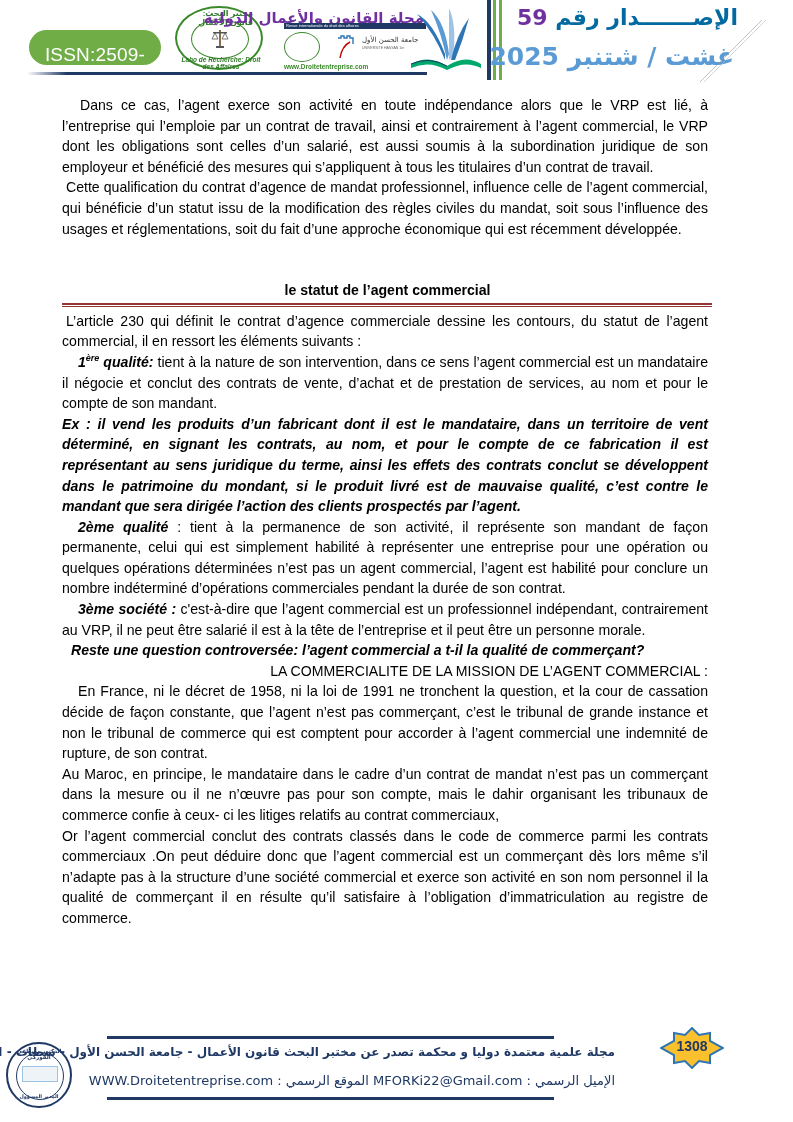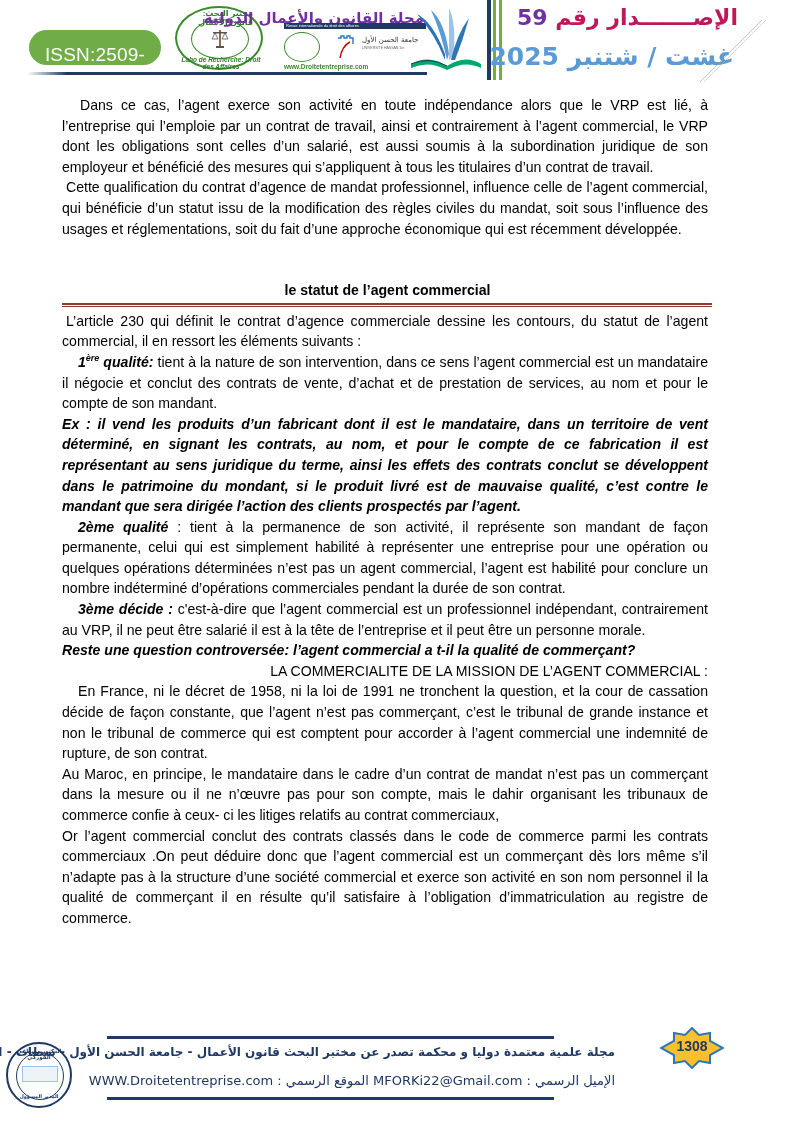--- a/index.html
+++ b/index.html
@@ -22,21 +22,21 @@
   .uh-text { position: absolute; left: 82px; top: 30px; font-size: 7px; color: #333; direction: rtl; white-space: nowrap; font-family: "DejaVu Sans", sans-serif; }
   .uh-sub { position: absolute; left: 82px; top: 40px; font-size: 3.5px; color: #666; white-space: nowrap; }
   .journal-url { position: absolute; left: 4px; top: 57px; font-size: 6.5px; color: #3a8a2a; font-weight: bold; white-space: nowrap; }
   .book-logo { position: absolute; left: 405px; top: 4px; width: 78px; height: 68px; }
 
   .vbar1 { position: absolute; left: 487px; top: 0; width: 4px; height: 80px; background: #1f3864; }
   .vbar2 { position: absolute; left: 493px; top: 0; width: 3px; height: 80px; background: #70ad47; }
   .vbar3 { position: absolute; left: 499px; top: 0; width: 3px; height: 80px; background: #70ad47; }
 
   .issue-line { position: absolute; left: 518px; top: 5px; width: 220px; font-size: 22px; font-weight: bold; white-space: nowrap; direction: rtl; text-align: right; font-family: "DejaVu Sans", sans-serif; }
-  .issue-line .lbl { color: #be185d; }
+  .issue-line .lbl { color: #0369a1; }
   .issue-line .num { color: #7030a0; }
   .date-line { position: absolute; left: 512px; top: 42px; width: 222px; font-size: 25px; font-weight: bold; color: #5b9bd5; white-space: nowrap; direction: rtl; text-align: right; font-family: "DejaVu Sans", sans-serif; }
   .diag { position: absolute; left: 700px; top: 20px; width: 100px; height: 62px; }
 
   .header-rule { position: absolute; left: 27px; top: 72px; width: 400px; height: 3px; background: linear-gradient(to right, #ffffff, #1f3864 10%, #1f3864 100%); }
 
   
   .content { position: absolute; left: 62px; top: 95px; width: 646px; font-family: "Liberation Sans", sans-serif; font-size: 14.1px; line-height: 20.6px; text-align: justify; }
   .content p { margin: 0; }
   .indent1 { text-indent: 18px; }
@@ -131,23 +131,23 @@
   <div class="section-rule"></div>
 
   <p class="indent0">L’article 230 qui définit le contrat d’agence commerciale dessine les contours, du statut de l’agent commercial, il en ressort les éléments suivants :</p>
 
   <p class="lead"><span class="bi">1</span><sup class="bi">ère</sup><span class="bi"> qualité:</span><span> tient à la nature de son intervention, dans ce sens l’agent commercial est un mandataire il négocie et conclut des contrats de vente, d’achat et de prestation de services, au nom et pour le compte de son mandant.</span></p>
 
   <p class="bi">Ex : il vend les produits d’un fabricant dont il est le mandataire,   dans un territoire de vent déterminé, en signant les contrats, au nom, et pour le compte de ce fabrication il est représentant au sens juridique du terme, ainsi les effets des contrats conclut se développent dans le patrimoine du mondant, si le produit livré est de mauvaise  qualité, c’est contre le mandant que sera dirigée l’action des clients prospectés par l’agent.</p>
 
   <p class="lead"><span class="bi">2ème  qualité</span><span> : tient à la permanence de son activité, il représente son mandant de façon permanente, celui qui est simplement habilité à représenter une entreprise pour une opération ou quelques opérations déterminées n’est pas un agent commercial, l’agent est habilité pour conclure un nombre indéterminé d’opérations commerciales pendant la durée de son contrat.</span></p>
 
-  <p class="lead"><span class="bi">3ème   décide :</span><span> c'est-à-dire que l’agent commercial est un professionnel indépendant, contrairement au VRP, il ne peut être salarié il est à la tête de l’entreprise et il peut être un personne morale.</span></p>
+  <p class="lead"><span class="bi">3ème   société :</span><span> c'est-à-dire que l’agent commercial est un professionnel indépendant, contrairement au VRP, il ne peut être salarié il est à la tête de l’entreprise et il peut être un personne morale.</span></p>
 
-  <p class="bi" style="text-align:left;">Reste une question controversée: l’agent commercial a t-il la qualité de commerçant?</p>
+  <p class="bi" style="text-align:left;margin-left:9px;">Reste une question controversée: l’agent commercial a t-il la qualité de commerçant?</p>
   <p style="text-align:right;">LA COMMERCIALITE DE LA MISSION DE L’AGENT COMMERCIAL :</p>
 
   <p class="lead">En France, ni le décret de 1958, ni la loi de 1991 ne tronchent la question, et la cour de cassation décide de façon constante, que l’agent n’est pas commerçant, c’est le tribunal de grande instance et non le tribunal de commerce  qui est comptent pour accorder à l’agent commercial une indemnité de rupture, de son contrat.</p>
   <p>Au Maroc, en principe, le mandataire dans le cadre d’un contrat de mandat n’est pas un commerçant dans la mesure ou il ne n’œuvre pas pour son compte, mais le dahir organisant les tribunaux de commerce confie à ceux- ci les litiges relatifs au contrat commerciaux,</p>
   <p>Or l’agent commercial conclut des contrats classés dans le code de commerce parmi les contrats commerciaux .On peut déduire donc que l’agent commercial est un commerçant dès lors même s’il n’adapte pas à la structure d’une société commercial et exerce son activité en son nom personnel il la qualité de commerçant il en résulte qu’il satisfaire  à l’obligation d’immatriculation au registre de commerce.</p>
 </div>
 
 <div class="editor-seal">
   <div class="txt-top">الدكتور مصطفى الفوركي</div>
   <div class="inner"></div>

